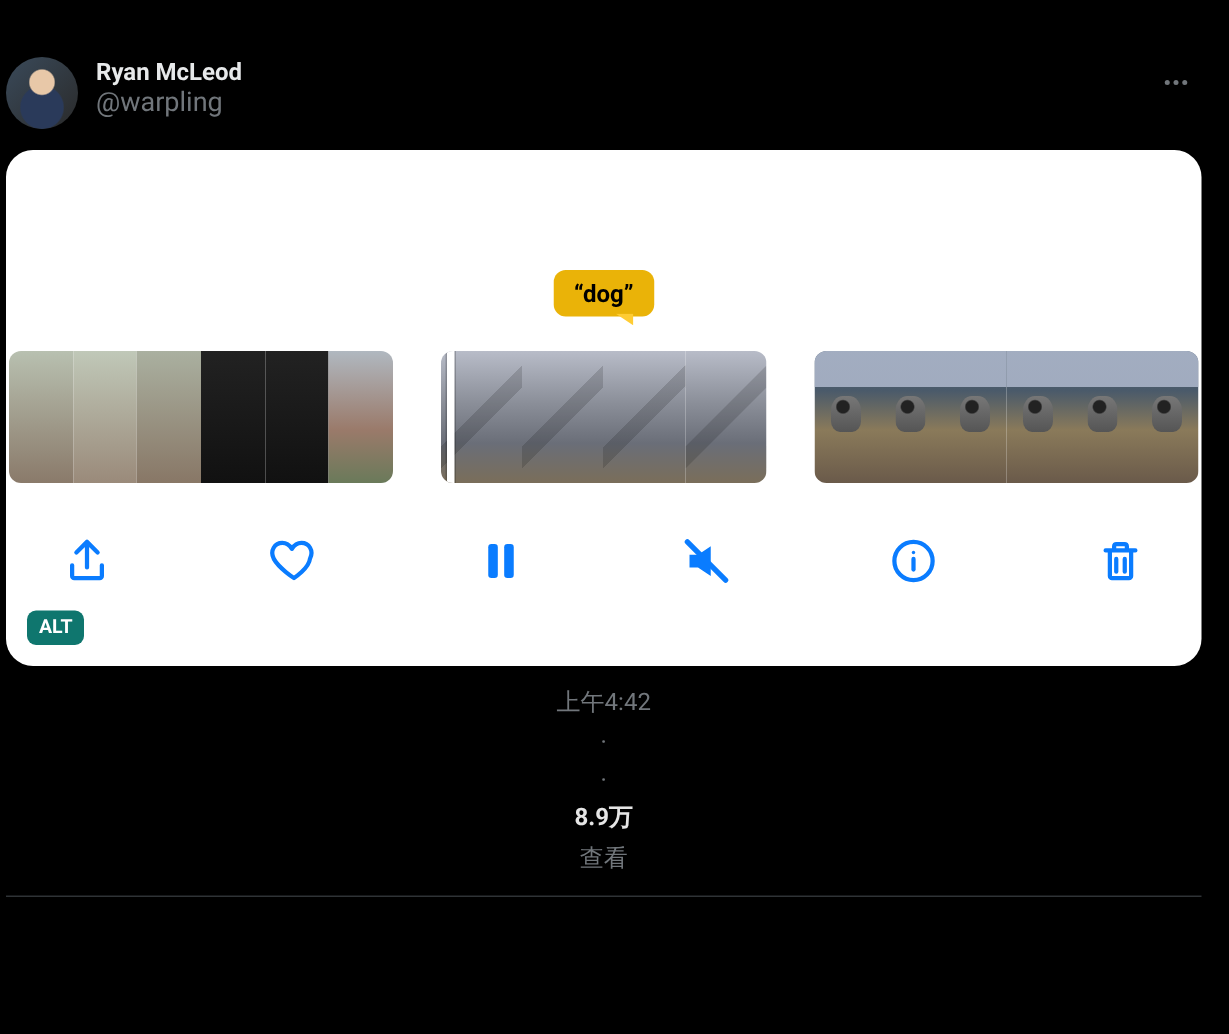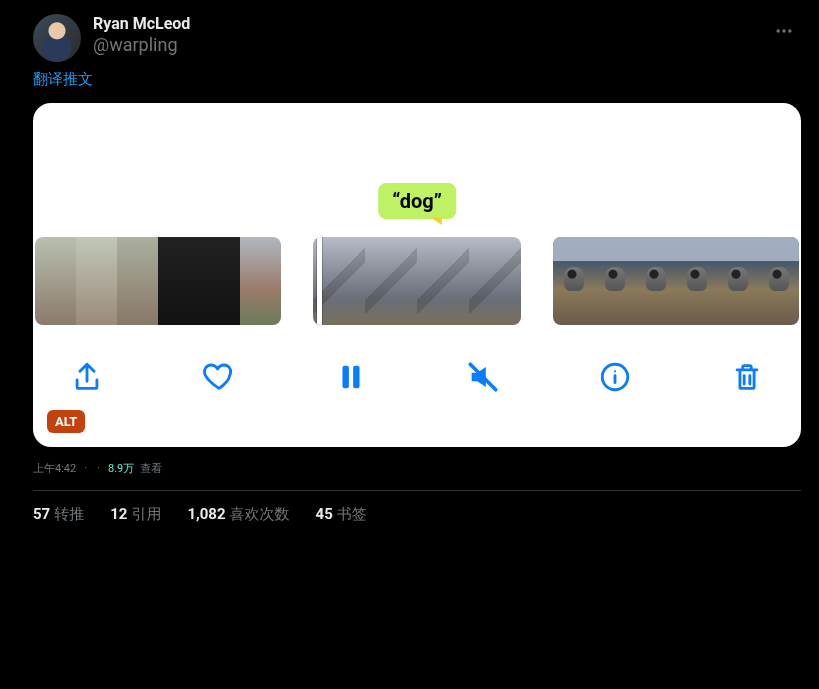--- a/index.html
+++ b/index.html
@@ -4,21 +4,21 @@
 <style>
   * { box-sizing: border-box; margin: 0; padding: 0; }
   body {
     background: #000;
     color: #e7e9ea;
     font-family: -apple-system, BlinkMacSystemFont, "Segoe UI", Roboto, Helvetica, Arial, sans-serif;
     width: 819px;
     height: 689px;
     overflow: hidden;
   }
-  .tweet { padding: 14px 18px 0 33px; }
+  .tweet { padding: 14px 18px 0 4px; margin-top: 24px; }
   .tweet-header { display: flex; align-items: flex-start; }
   .avatar {
     width: 48px; height: 48px; border-radius: 50%;
     background: linear-gradient(135deg, #3a4a5a 0%, #2a2a2a 100%);
     flex: 0 0 48px; margin-right: 12px;
     position: relative; overflow: hidden;
   }
   .avatar::after {
     content: ""; position: absolute; inset: 0;
     background:
@@ -41,24 +41,24 @@
     background: #fff;
     border-radius: 18px;
     overflow: hidden;
     position: relative;
     height: 344px;
   }
   .bubble {
     position: absolute;
     left: 50%; transform: translateX(-50%);
     top: 80px;
-    background: #bef264;
+    background: #eab308;
     color: #000;
     font-weight: 700;
-    font-size: 20px;
+    font-size: 16px;
     padding: 6px 14px;
     border-radius: 8px;
   }
   .bubble::after {
     content: "";
     position: absolute;
     right: 14px;
     bottom: -6px;
     width: 12px; height: 8px;
     background: #ffcc33;
@@ -123,34 +123,34 @@
     display: flex; align-items: center; justify-content: center;
     cursor: pointer;
   }
   .tb-btn svg { width: 34px; height: 34px; stroke: #0a7cff; fill: none; stroke-width: 2; }
   .tb-btn.pause svg { stroke: none; fill: #0a7cff; }
   .tb-btn.mute svg { stroke: #0a7cff; fill: #0a7cff; }
 
   .alt-badge {
     position: absolute;
     left: 14px; bottom: 14px;
-    background: #c2410c; color: #fff;
+    background: #0f766e; color: #fff;
     font-size: 13px; font-weight: 700;
     padding: 4px 8px; border-radius: 6px;
     cursor: pointer;
   }
 
   .meta-row {
     margin-top: 14px;
     color: #71767b;
-    font-size: 11px;
-    display: flex; align-items: center; gap: 6px;
+    font-size: 16px;
+    display: flex; align-items: center; gap: 6px; flex-direction: column;
   }
   .meta-row .dot::before { content: "·"; margin: 0 2px; }
-  .meta-row .views-count { color: #5eead4; font-weight: 400; }
+  .meta-row .views-count { color: #e5e5e5; font-weight: 700; }
 
   .divider {
     height: 1px; background: #2f3336;
     margin-top: 14px;
   }
   .stats-row {
     display: flex; gap: 26px;
     padding: 14px 0 0 0;
     font-size: 15px;
     color: #71767b;
@@ -172,21 +172,20 @@
       <svg viewBox="0 0 24 24" width="20" height="20">
           <g fill="#71767b">
             <circle cx="5" cy="12" r="2"></circle>
             <circle cx="12" cy="12" r="2"></circle>
             <circle cx="19" cy="12" r="2"></circle>
           </g>
         </svg>
     </div>
   </div>
 
-  <div class="translate-link">翻译推文</div>
 
   <div class="media-card">
     <div class="bubble">“dog”</div>
 
     <div class="timeline">
       <div class="clip-group g1">
         <div class="frame f-dog1"></div>
         <div class="frame f-dog1b"></div>
         <div class="frame f-dog2"></div>
         <div class="frame f-dark"></div>
@@ -253,28 +252,14 @@
   <div class="meta-row">
     <span>上午4:42</span>
     <span class="dot"></span>
     <span class="dot"></span>
     <span class="views-count">8.9万</span>
     <span>查看</span>
   </div>
 
   <div class="divider"></div>
 
-  <div class="stats-row">
-    <div>
-      <span class="stat-count">57</span><span>转推</span>
-    </div>
-    <div>
-      <span class="stat-count">12</span><span>引用</span>
-    </div>
-    <div>
-      <span class="stat-count">1,082</span><span>喜欢次数</span>
-    </div>
-    <div>
-      <span class="stat-count">45</span><span>书签</span>
-    </div>
-  </div>
 
 </div>
 
 </body></html>

